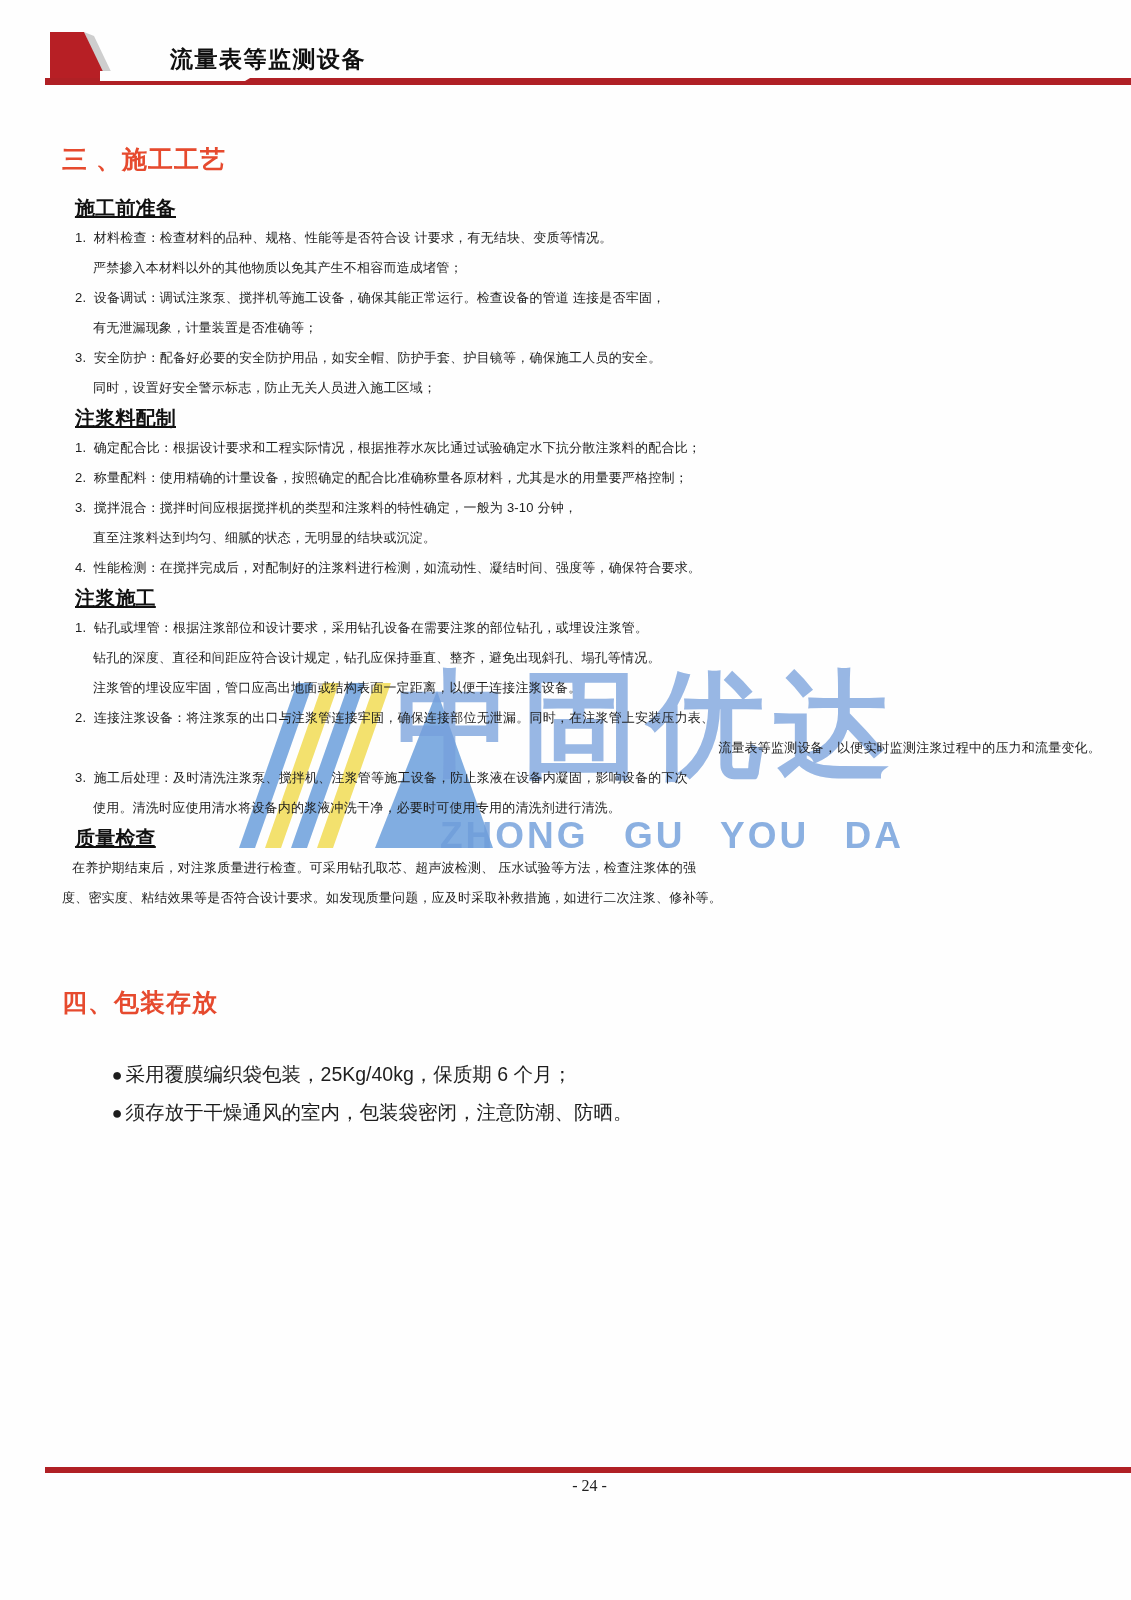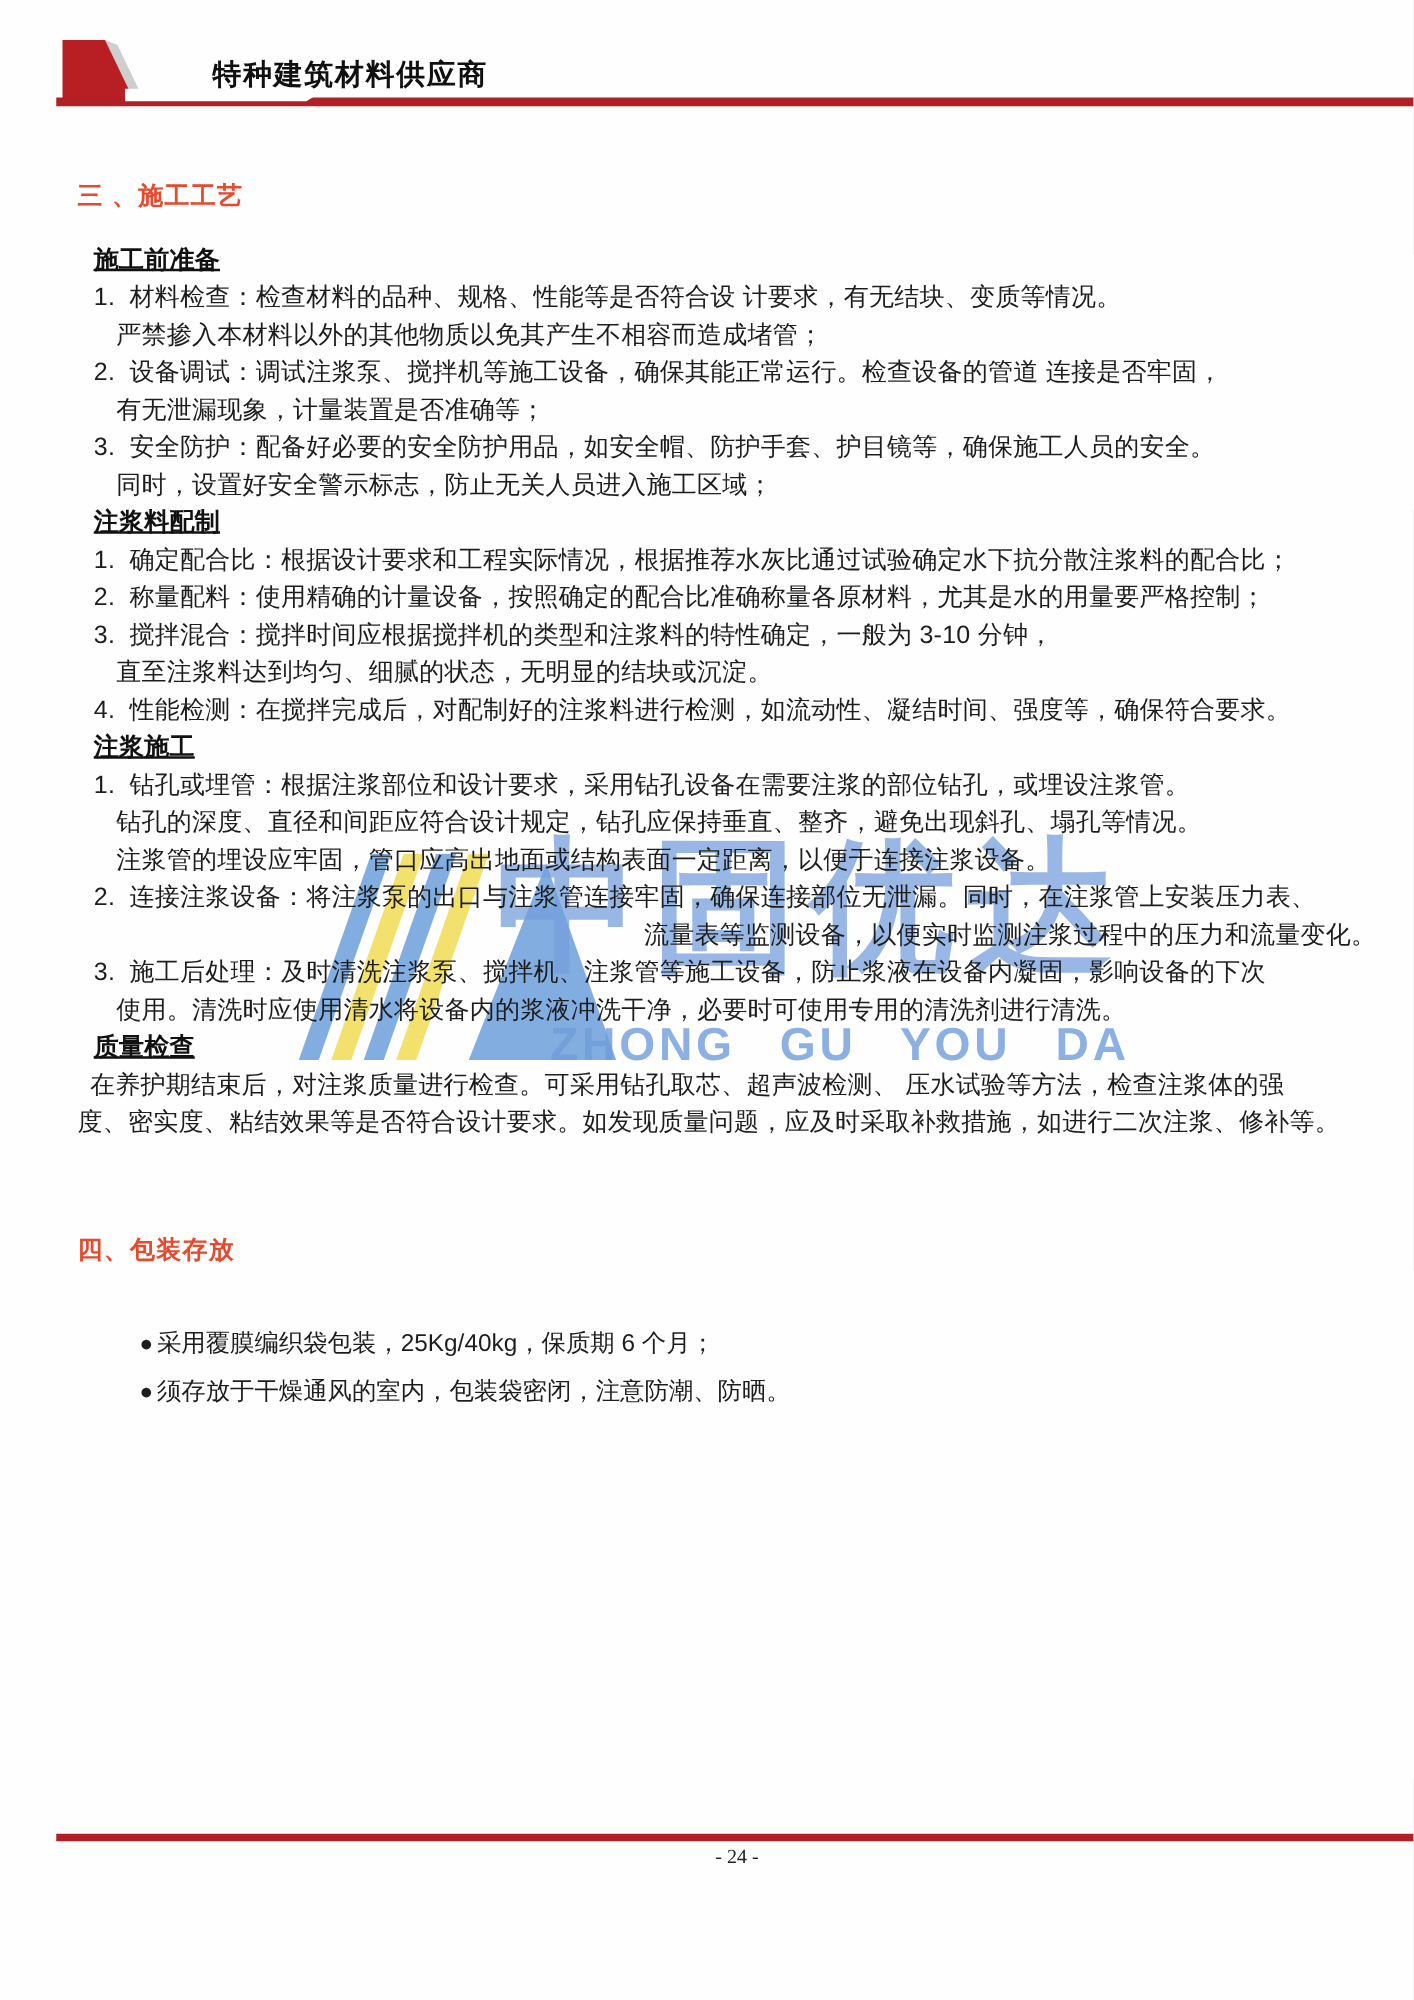--- a/index.html
+++ b/index.html
@@ -27,29 +27,29 @@
     color:rgba(117,159,219,0.75);white-space:pre;line-height:1.1;
   }
   .wm-latin{
     position:absolute;left:440px;top:815px;
     font-size:37px;font-weight:bold;letter-spacing:3px;word-spacing:22px;
     color:rgba(110,156,218,0.8);white-space:pre;
   }
   
   .sec-title{
     position:absolute;left:62px;z-index:2;
-    font-size:20px;font-weight:bold;color:#e64a2e;
+    font-size:25px;font-weight:bold;color:#e64a2e;
     white-space:pre;letter-spacing:1px;
   }
   #sec3-title{top:143px;}
   #sec4-title{top:986px;}
   
   .rows{position:absolute;left:62px;top:193px;right:30px;z-index:2;}
   .row{
-    height:30px;line-height:30px;font-size:20px;color:#1d1d1d;
+    height:30px;line-height:30px;font-size:13px;color:#1d1d1d;
     white-space:pre;letter-spacing:0.2px;
   }
   .r-sub{font-weight:bold;font-size:20px;padding-left:13px;color:#111;text-decoration:underline;}
   .r-num{padding-left:13px;}
   .r-cont{padding-left:31px;}
   .r-cont2{padding-left:43px;text-align:right;}
   .r-para{padding-left:10px;}
   .r-flush{padding-left:0;}
   
   .bullet-row{
@@ -73,21 +73,21 @@
 <body>
 
 <div class="page">
 
   <svg class="header-svg" width="1131" height="100" viewBox="0 0 1131 100">
     <polygon points="84,32 94,36 116,82 106,82" fill="#b9b9b9" opacity="0.7"></polygon>
     <polygon points="50,32 84,32 108,82 50,82" fill="#b71f25"></polygon>
     <rect x="45" y="78" width="1086" height="7" fill="#b02025"></rect>
     <polygon points="100,71 262,71 245,81 100,81" fill="#fefefe"></polygon>
   </svg>
-  <div class="brand">特种建筑材料供应商</div>
+  <div class="brand">流量表等监测设备</div>
 
   <div class="watermark">
     <svg class="wm-logo" width="270" height="165" viewBox="0 0 270 165">
       <polygon points="14,165 30,165 88,0 72,0" fill="#6ca0dc"></polygon>
       <polygon points="40,165 56,165 114,0 98,0" fill="#f2dc55"></polygon>
       <polygon points="66,165 82,165 140,0 124,0" fill="#6ca0dc"></polygon>
       <polygon points="92,165 108,165 166,0 150,0" fill="#f2dc55"></polygon>
       <polygon points="150,165 268,165 212,8" fill="#6ca0dc"></polygon>
     </svg>
     <div class="wm-hanzi">中固优达</div>

